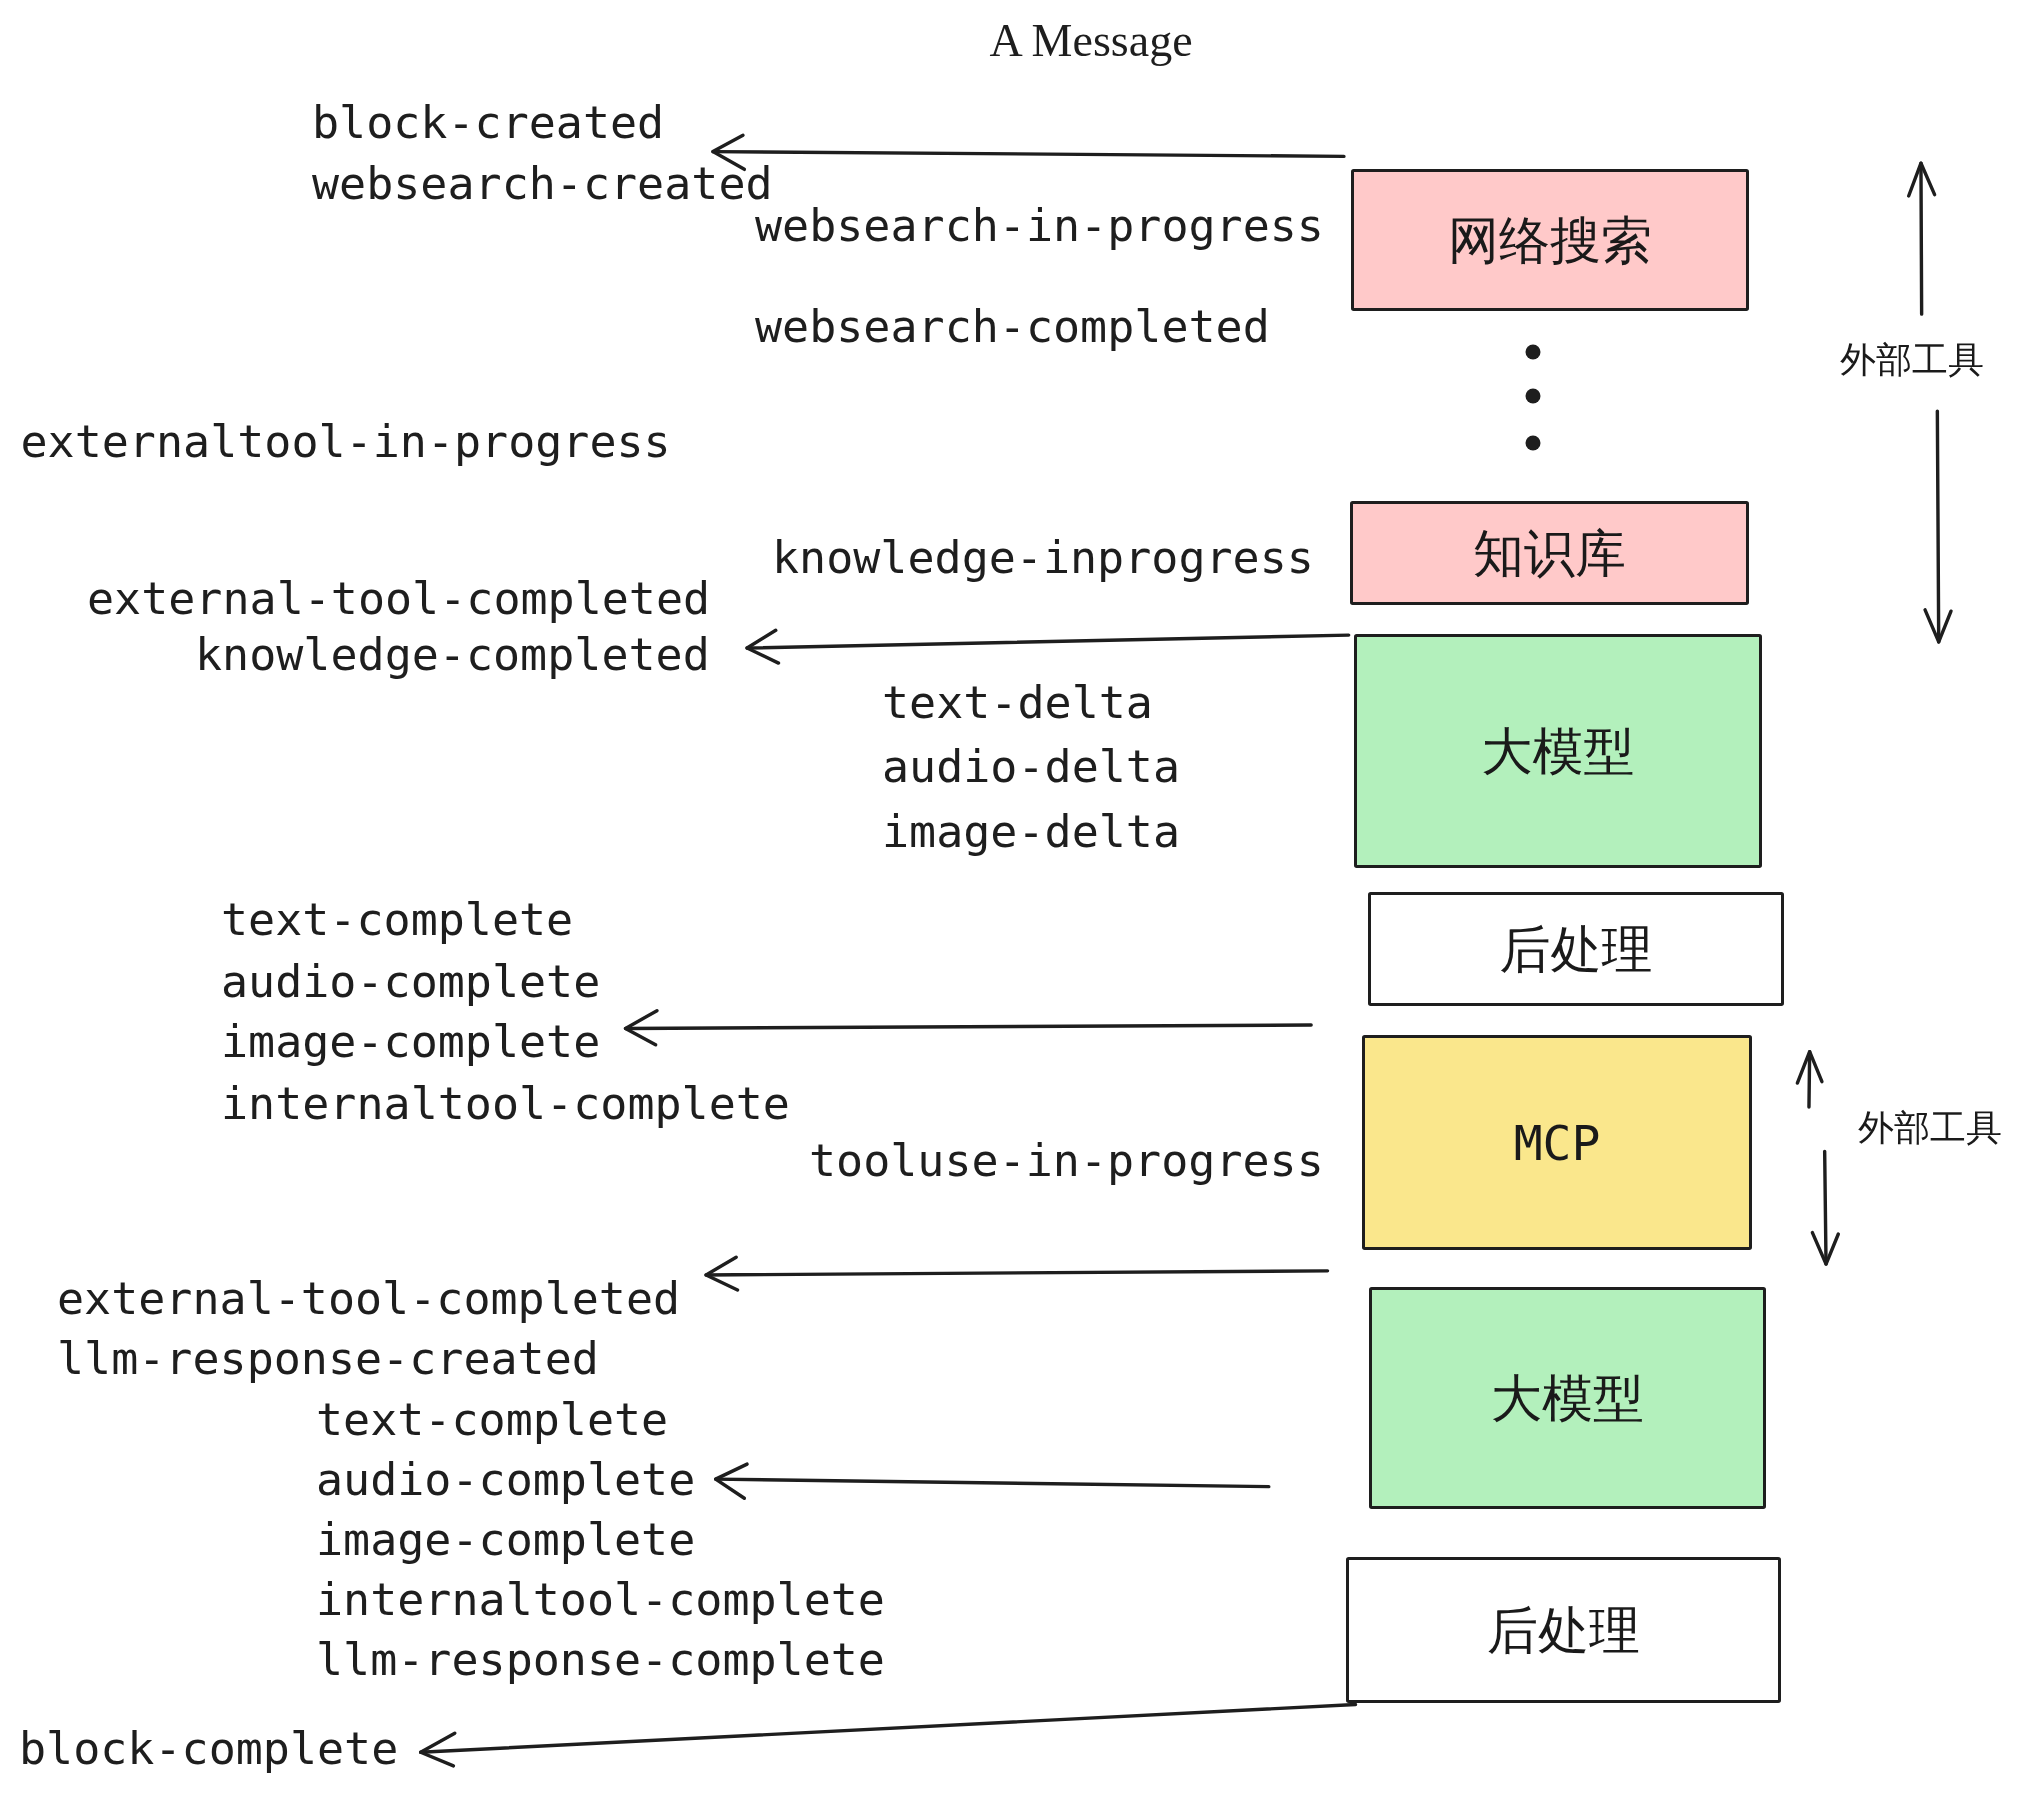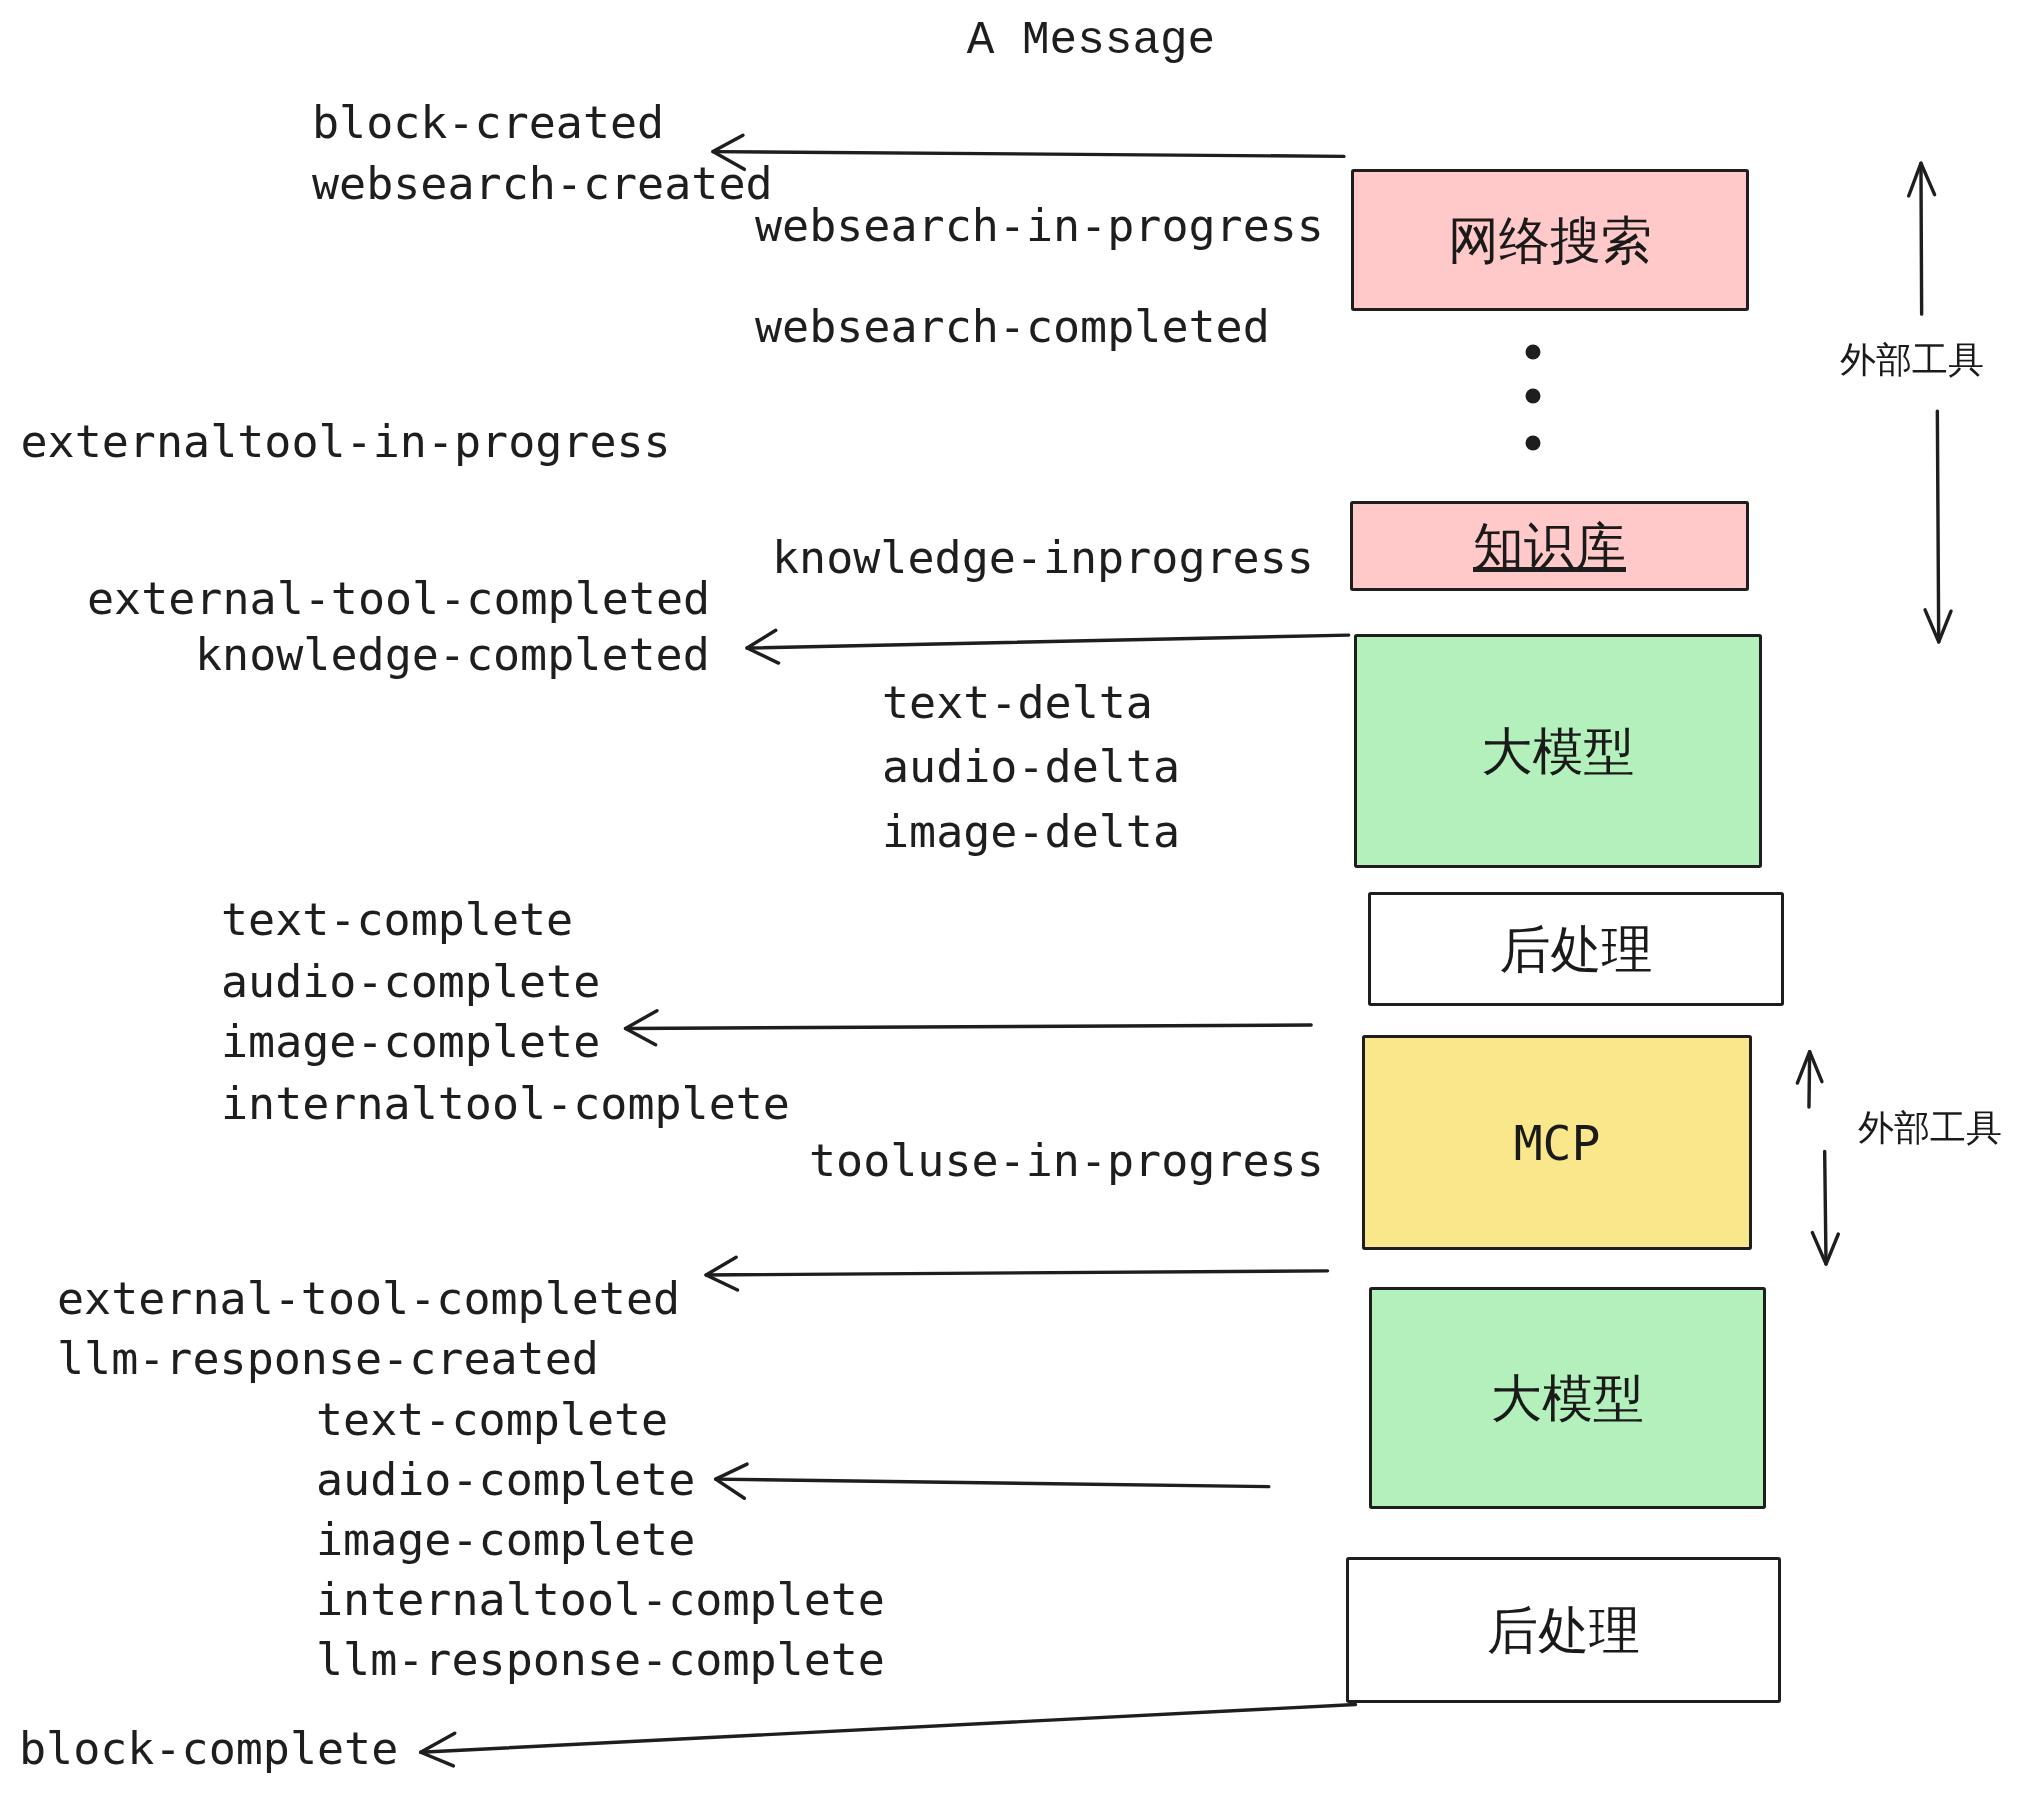--- a/index.html
+++ b/index.html
@@ -15,21 +15,21 @@
     position:absolute;
     font-family:"DejaVu Sans Mono", monospace;
     font-size:45px;
     line-height:1;
     white-space:nowrap;
     transform:translateY(-50%);
     color:#1e1e1e;
   }
   .title{
     position:absolute;
-    font-family:Liberation Mono, monospace;
+    font-family:Liberation Serif, serif;
     font-size:46px;
     line-height:1;
     white-space:nowrap;
     transform:translate(-50%,-50%);
     color:#1e1e1e;
   }
   .box{
     position:absolute;
     border:3.4px solid #1e1e1e;
     border-radius:2.7px;
@@ -99,21 +99,21 @@
   <div class="ev" style="left:316px;top:1419px">text-complete</div>
   <div class="ev" style="left:316px;top:1479px">audio-complete</div>
   <div class="ev" style="left:316px;top:1539px">image-complete</div>
   <div class="ev" style="left:316px;top:1599px">internaltool-complete</div>
   <div class="ev" style="left:316px;top:1659px">llm-response-complete</div>
   <div class="ev" style="left:19px;top:1748px">block-complete</div>
 
   <div class="box" style="left: 1351px; top: 169px; width: 398px; height: 142px; background: rgb(255, 201, 201);">
     <span class="cjk">网络搜索</span>
   </div>
-  <div class="box" style="left: 1350px; top: 501px; width: 399px; height: 90px; background: rgb(255, 201, 201); text-decoration: underline;">
+  <div class="box" style="left: 1350px; top: 501px; width: 399px; height: 104px; background: rgb(255, 201, 201);">
     <span class="cjk">知识库</span>
   </div>
   <div class="box" style="left: 1354px; top: 634px; width: 408px; height: 234px; background: rgb(179, 240, 188);">
     <span class="cjk">大模型</span>
   </div>
   <div class="box" style="left: 1368px; top: 892px; width: 416px; height: 114px; background: rgb(255, 255, 255);">
     <span class="cjk">后处理</span>
   </div>
   <div class="box" style="left: 1362px; top: 1035px; width: 390px; height: 215px; background: rgb(250, 231, 140);">
     <span class="mono-big">MCP</span>

